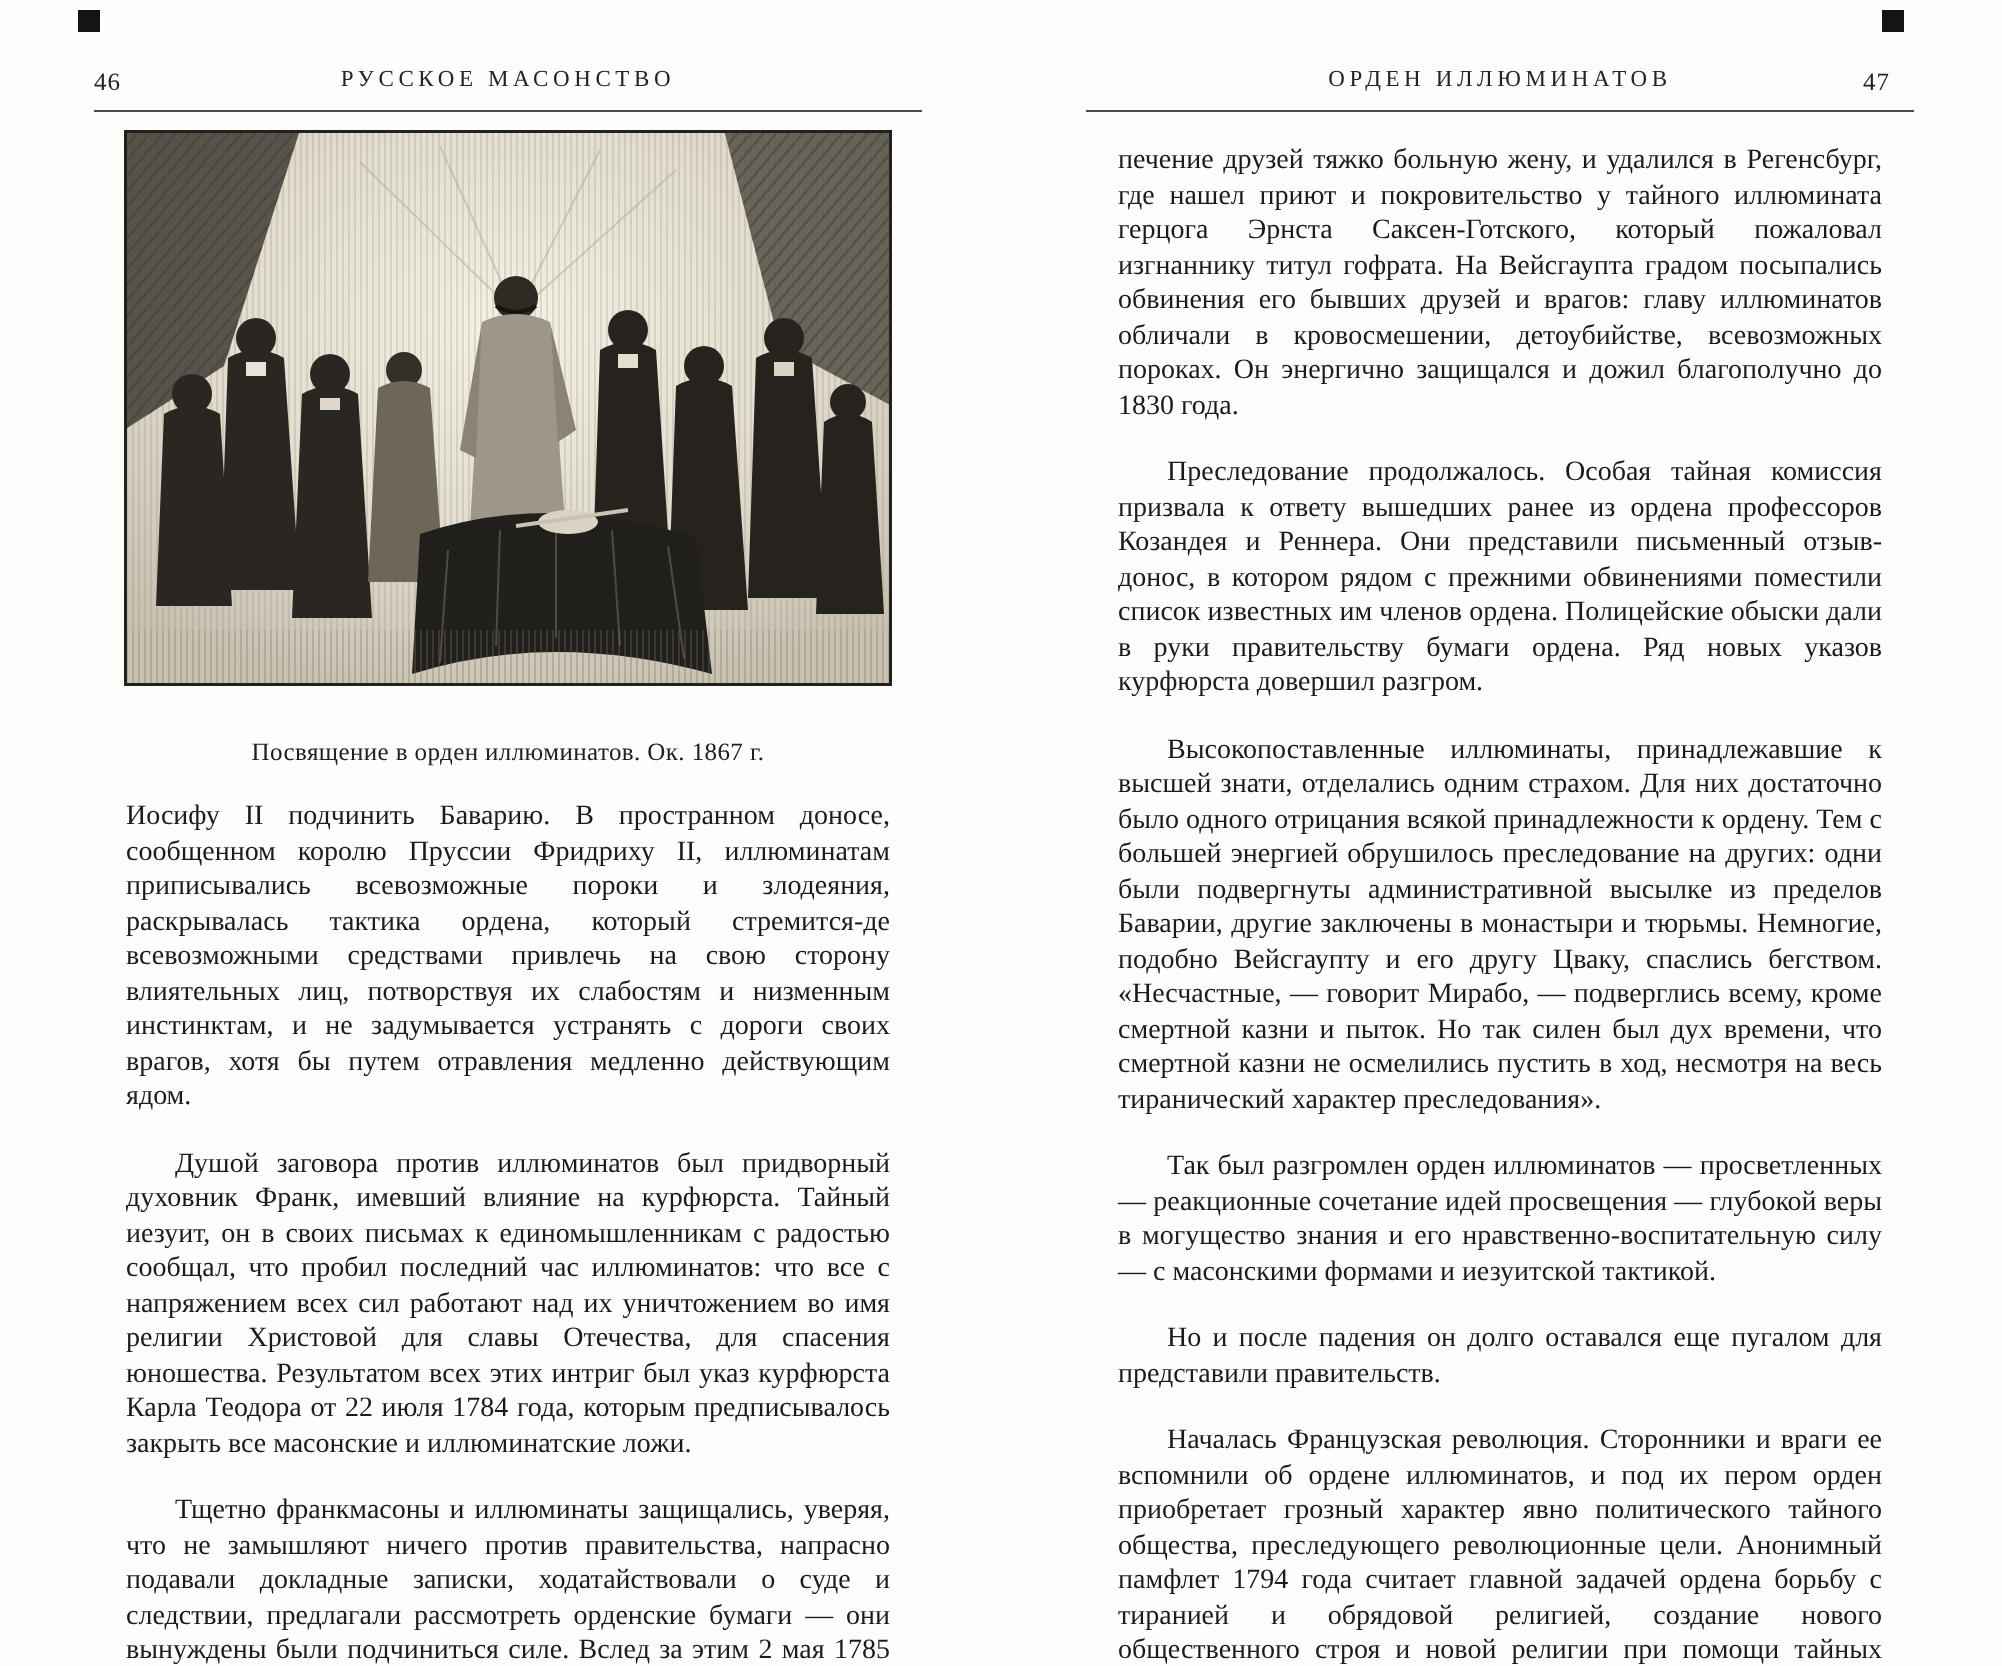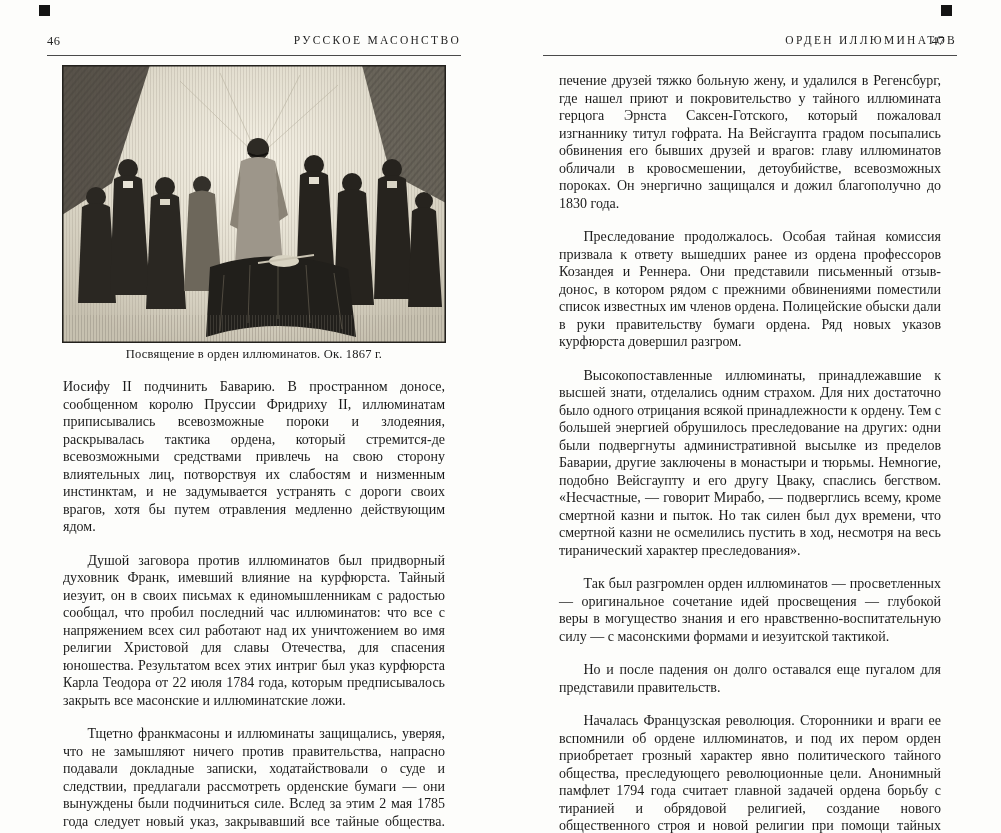--- a/index.html
+++ b/index.html
@@ -15,34 +15,34 @@
   .corner-left  { left:39px; }
   .corner-right { right:49px; }
 
   .page { position:absolute; top:34px; }
   .page-left  { left:47px;  width:414px; }
   .page-right { left:543px; width:414px; }
 
   .pagehead {
     position:relative; height:16px;
     font-size:11.5px; letter-spacing:2.3px;
-    text-align:right; color:#242424;
+    text-align:center; color:#242424;
     text-transform:uppercase;
     white-space:nowrap;
   }
   .folio { position:absolute; top:0; font-size:12.5px; letter-spacing:0.5px; }
   .folio-left  { left:0; }
   .folio-right { right:12px; }
   .headrule { border:none; border-top:1px solid #4a4a4a; margin:5px 0 0 0; height:0; }
 
   .engraving { margin:9px 15px 0 15px; }
   .engraving svg { display:block; width:100%; height:auto; }
   .caption {
     text-align:center; font-size:12.5px; color:#202020;
-    margin-top:4px; letter-spacing:0.2px;
+    margin-top:26px; letter-spacing:0.2px;
   }
 
   .bodytext {
     margin-top:15px;
     font-size:14px; line-height:17.5px;
     text-align:justify;
     text-align-last:auto;
   }
   .page-left .bodytext { margin-top:14px; }
   .para { margin:16px; text-indent:1.75em; }
@@ -159,19 +159,19 @@
     <header class="pagehead">
       <span class="running-head">ОРДЕН ИЛЛЮМИНАТОВ</span>
       <span class="folio folio-right">47</span>
     </header>
     <hr class="headrule">
 
     <div class="bodytext">
       <p class="para cont">печение друзей тяжко больную жену, и удалился в Регенсбург, где нашел приют и покровительство у тайного иллюмината герцога Эрнста Саксен-Готского, который пожаловал изгнаннику титул гофрата. На Вейсгаупта градом посыпались обвинения его бывших друзей и врагов: главу иллюминатов обличали в кровосмешении, детоубийстве, всевозможных пороках. Он энергично защищался и дожил благополучно до 1830 года.</p>
       <p class="para">Преследование продолжалось. Особая тайная комиссия призвала к ответу вышедших ранее из ордена профессоров Козандея и Реннера. Они представили письменный отзыв-донос, в котором рядом с прежними обвинениями поместили список известных им членов ордена. Полицейские обыски дали в руки правительству бумаги ордена. Ряд новых указов курфюрста довершил разгром.</p>
       <p class="para">Высокопоставленные иллюминаты, принадлежавшие к высшей знати, отделались одним страхом. Для них достаточно было одного отрицания всякой принадлежности к ордену. Тем с большей энергией обрушилось преследование на других: одни были подвергнуты административной высылке из пределов Баварии, другие заключены в монастыри и тюрьмы. Немногие, подобно Вейсгаупту и его другу Цваку, спаслись бегством. «Несчастные, — говорит Мирабо, — подверглись всему, кроме смертной казни и пыток. Но так силен был дух времени, что смертной казни не осмелились пустить в ход, несмотря на весь тиранический характер преследования».</p>
-      <p class="para">Так был разгромлен орден иллюминатов — просветленных — оригинальное сочетание идей просвещения — глубокой веры в могущество знания и его нравственно-воспитательную силу — с масонскими формами и иезуитской тактикой.</p>
+      <p class="para">Так был разгромлен орден иллюминатов — просветленных — реакционные сочетание идей просвещения — глубокой веры в могущество знания и его нравственно-воспитательную силу — с масонскими формами и иезуитской тактикой.</p>
       <p class="para">Но и после падения он долго оставался еще пугалом для представили правительств.</p>
       <p class="para">Началась Французская революция. Сторонники и враги ее вспомнили об ордене иллюминатов, и под их пером орден приобретает грозный характер явно политического тайного общества, преследующего революционные цели. Анонимный памфлет 1794 года считает главной задачей ордена борьбу с тиранией и обрядовой религией, создание нового общественного строя и новой религии при помощи тайных обществ. Впрочем, реакционные публицисты, выискивая виновников революции, самое видное место среди «философов», масонов и других возмутителей отводят иллюминатам. Известный реакционер, министр последнего из Бурбонов на французском престоле, Полиньяк утверждал, что Вейсгаупт, предоставляя масонам дело разрушения, жаждал захватить власть после революции в свои руки: он принял прозвище Спартака, и это разоблачает цель, к которой он стремился.</p>
     </div>
   </section>
 
 </div>
 
 </body></html>

